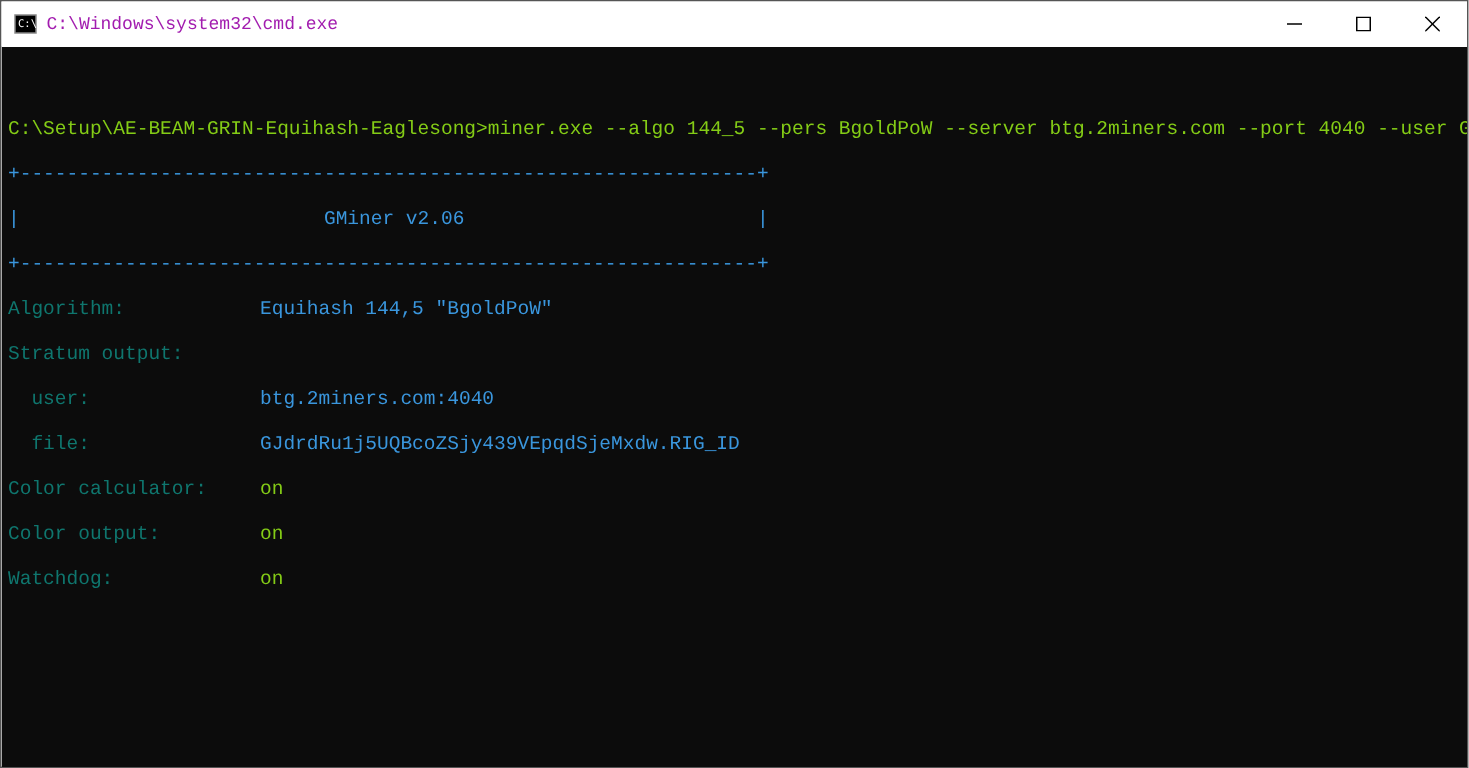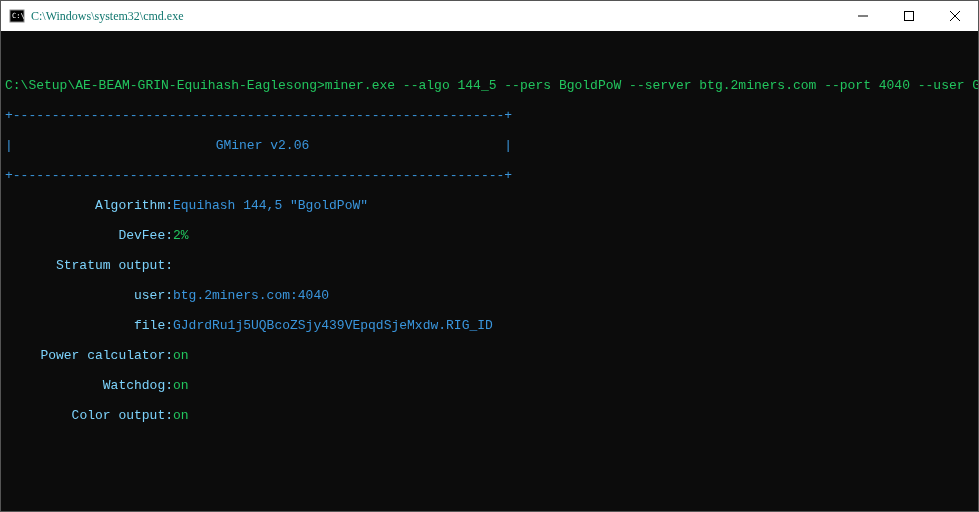--- a/index.html
+++ b/index.html
@@ -28,23 +28,23 @@
 }
 .titlebar-icon {
   width: 16px;
   height: 16px;
   margin-right: 6px;
   display: flex;
   align-items: center;
   justify-content: center;
 }
 .title-text {
-  font-family: Liberation Serif, serif;
+  font-family: Liberation Mono, monospace;
   font-size: 12px;
-  color: #0f766e;
+  color: #a21caf;
   flex: 1;
 }
 .win-controls {
   display: flex;
   height: 100%;
 }
 .win-btn {
   width: 46px;
   height: 30px;
   display: flex;
@@ -64,23 +64,23 @@
   padding: 2px 4px;
   overflow-y: auto;
   white-space: pre;
   position: relative;
 }
 .terminal::-webkit-scrollbar { width: 16px; background: #171717; }
 .terminal::-webkit-scrollbar-thumb { background: #4d4d4d; }
 .terminal::-webkit-scrollbar-button { background: #171717; height: 16px; }
 
 .cyan { color: #3a96dd; }
-.white { color: #22c55e; }
+.white { color: #84cc16; }
 
-.label { color: #7dd3fc; display: inline-block; width: 168px; text-align: right; }
+.label { color: #0f766e; display: inline-block; width: 168px; }
 </style>
 </head>
 <body>
 
 <div class="window">
   <div class="titlebar">
     <span class="titlebar-icon">
       <svg width="16" height="16" viewBox="0 0 16 16">
         <rect x="1" y="2" width="14" height="12" fill="#000" stroke="#888" stroke-width="1"></rect>
         <text x="3" y="10" font-size="7" fill="#fff" font-family="monospace">C:\</text>
@@ -107,26 +107,25 @@
     </div>
   </div>
 
   <div class="terminal">
 <div>&nbsp;</div>
 <div><span class="white">C:\Setup\AE-BEAM-GRIN-Equihash-Eaglesong&gt;</span><span class="white">miner.exe --algo 144_5 --pers BgoldPoW --server btg.2miners.com --port 4040 --user GJdrdRu1j5UQBcoZSjy439VEpqdSjeMxdw.RIG_ID --pass x</span></div>
 <div class="cyan">+---------------------------------------------------------------+</div>
 <div class="cyan">|                          GMiner v2.06                         |</div>
 <div class="cyan">+---------------------------------------------------------------+</div>
 <div><span class="label">Algorithm:</span><span class="cyan">Equihash 144,5 "BgoldPoW"</span></div>
-<div><span class="label">DevFee:</span><span class="white">2%</span></div>
 <div><span class="label">Stratum output:</span></div>
 <div><span class="label">  user:</span><span class="cyan">btg.2miners.com:4040</span></div>
 <div><span class="label">  file:</span><span class="cyan">GJdrdRu1j5UQBcoZSjy439VEpqdSjeMxdw.RIG_ID</span></div>
-<div><span class="label">Power calculator:</span><span class="white">on</span></div>
+<div><span class="label">Color calculator:</span><span class="white">on</span></div>
+<div><span class="label">Color output:</span><span class="white">on</span></div>
 <div><span class="label">Watchdog:</span><span class="white">on</span></div>
-<div><span class="label">Color output:</span><span class="white">on</span></div>
 
 
 
 
 
   </div>
 </div>
 
 </body></html>

